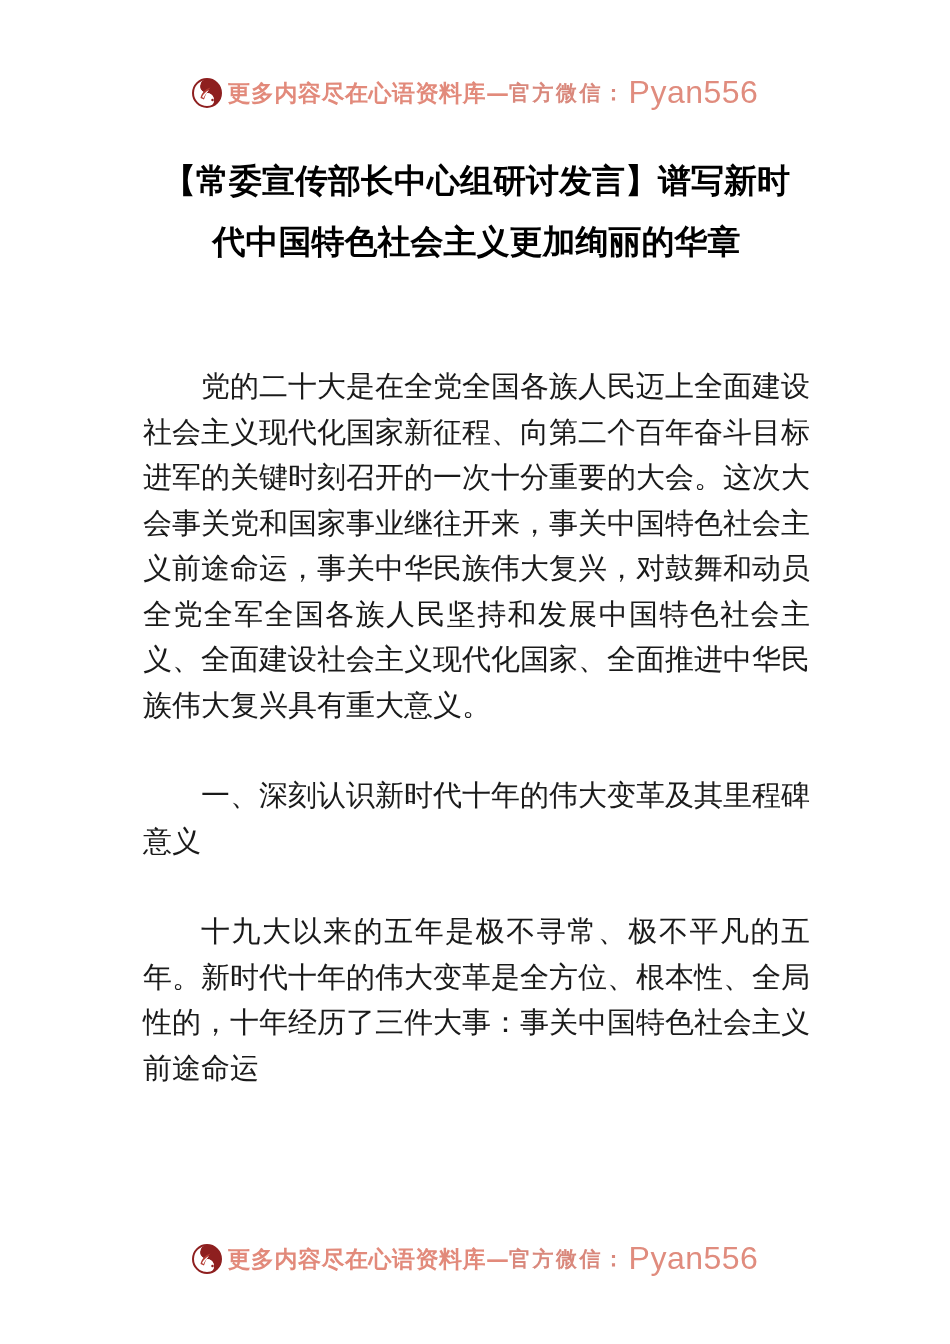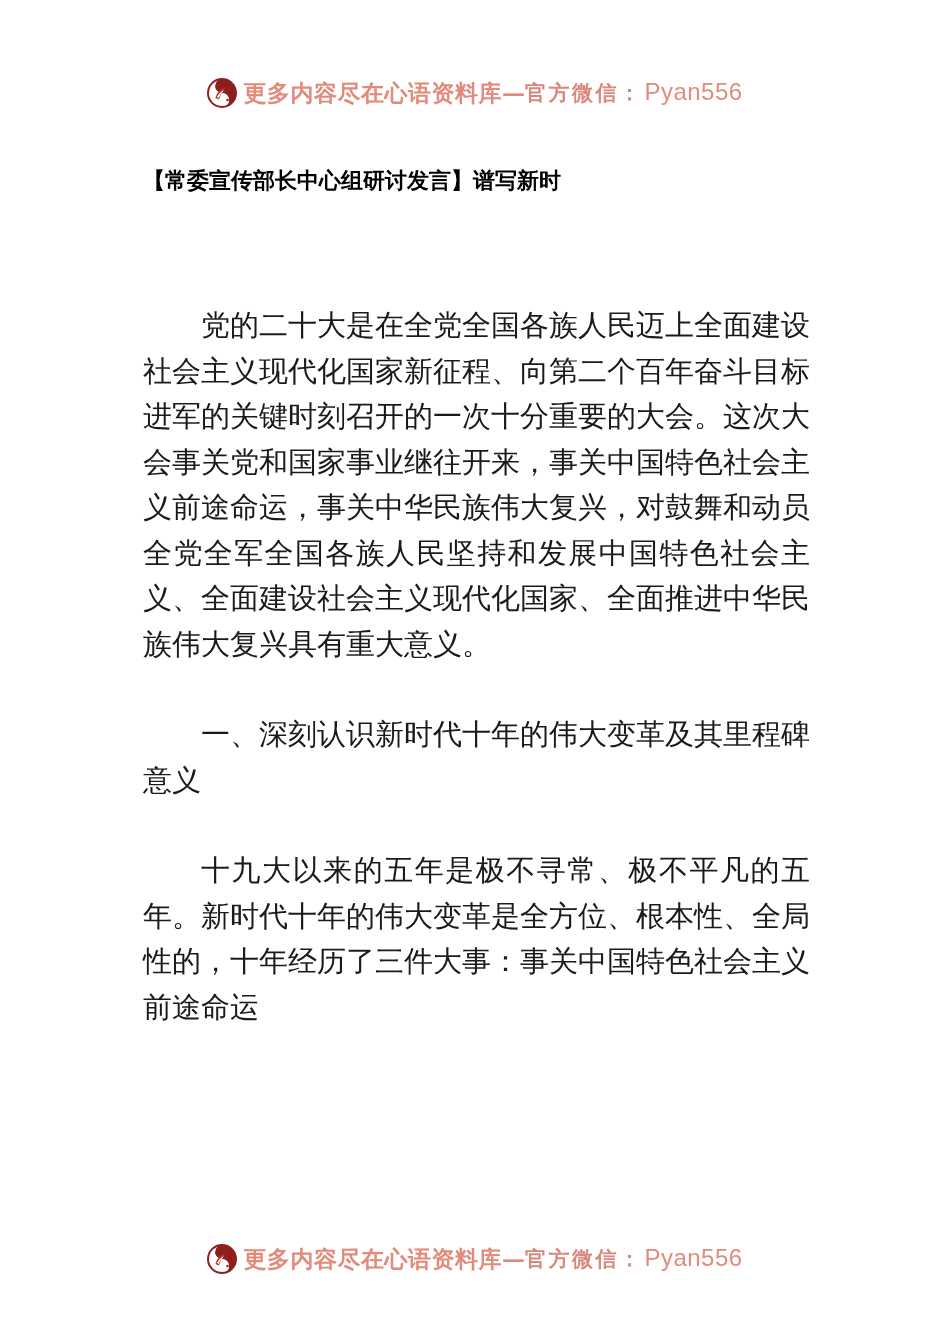--- a/index.html
+++ b/index.html
@@ -67,41 +67,42 @@
     font-family: "DejaVu Serif", "Liberation Serif", serif;
     font-weight: bold;
     font-size: 21px;
     letter-spacing: 2.5px;
     color: #d9887c;
     line-height: 1;
     text-align: center;
   }
   .wm-id {
     font-family: "Liberation Sans", "DejaVu Sans", sans-serif;
-    font-size: 24px;
+    font-size: 32px;
     letter-spacing: 0.5px;
     color: #e08c7e;
     line-height: 1;
     margin-left: 2px;
   }
 
   
   .doc {
     position: absolute;
     left: 143px;
     top: 150px;
     width: 667px;
   }
 
   .doc-title {
     font-family: "DejaVu Sans", "Liberation Sans", sans-serif;
     font-weight: bold;
-    font-size: 22px;
+    font-size: 33px;
     line-height: 61px;
     color: #000000;
+    text-align: center;
     letter-spacing: 0px;
     margin: 0;
   }
 
   .spacer-after-title { height: 92px; }
 
   p.para {
     font-family: Liberation Serif, serif;
     font-size: 29px;
     line-height: 45.5px;
@@ -137,20 +138,21 @@
     <span class="wm-cn">更多内容尽在心语资料库</span>
     <span class="wm-dash">—</span>
     <span class="wm-cn2">官方微信：</span>
     <span class="wm-id">Pyan556</span>
   </div>
 
   <div class="doc">
 
     <h1 class="doc-title">
       <span>【常委宣传部长中心组研讨发言】谱写新时</span><br>
+      <span>代中国特色社会主义更加绚丽的华章</span>
     </h1>
 
     <div class="spacer-after-title"></div>
 
     <p class="para">党的二十大是在全党全国各族人民迈上全面建设社会主义现代化国家新征程、向第二个百年奋斗目标进军的关键时刻召开的一次十分重要的大会。这次大会事关党和国家事业继往开来，事关中国特色社会主义前途命运，事关中华民族伟大复兴，对鼓舞和动员全党全军全国各族人民坚持和发展中国特色社会主义、全面建设社会主义现代化国家、全面推进中华民族伟大复兴具有重大意义。</p>
 
     <p class="para">一、深刻认识新时代十年的伟大变革及其里程碑意义</p>
 
 
     <p class="para">十九大以来的五年是极不寻常、极不平凡的五年。新时代十年的伟大变革是全方位、根本性、全局性的，十年经历了三件大事：事关中国特色社会主义前途命运</p>

